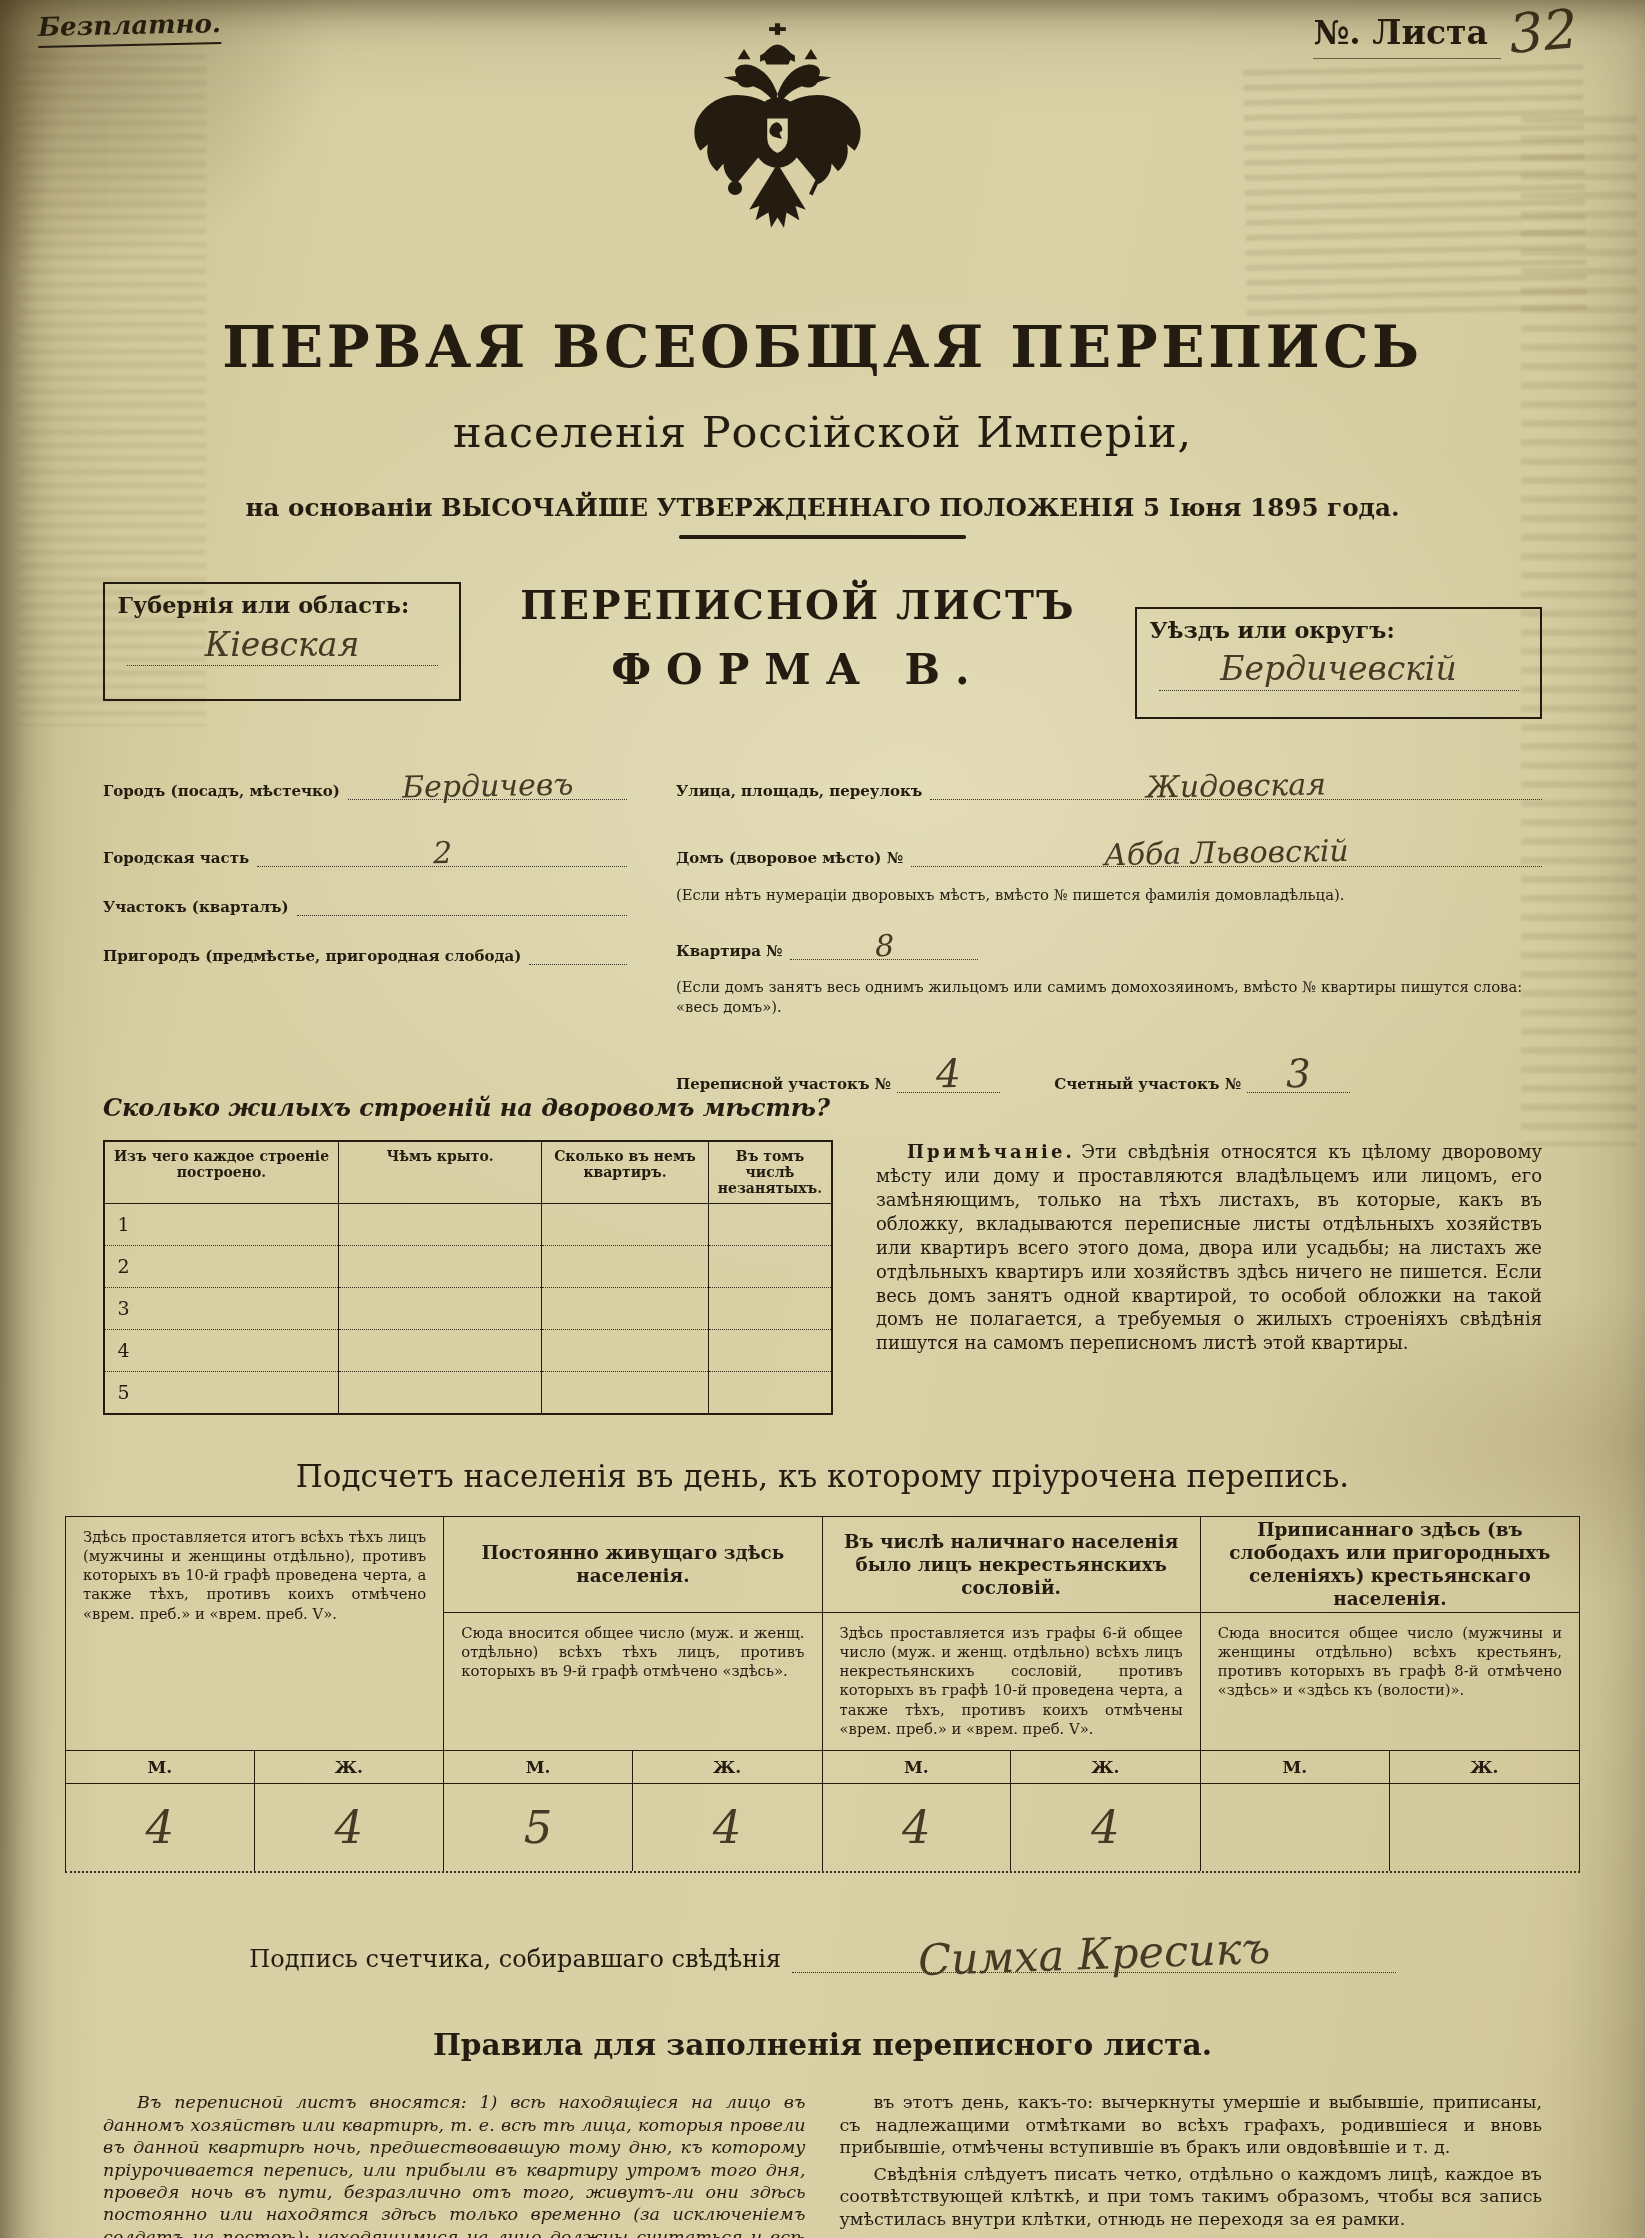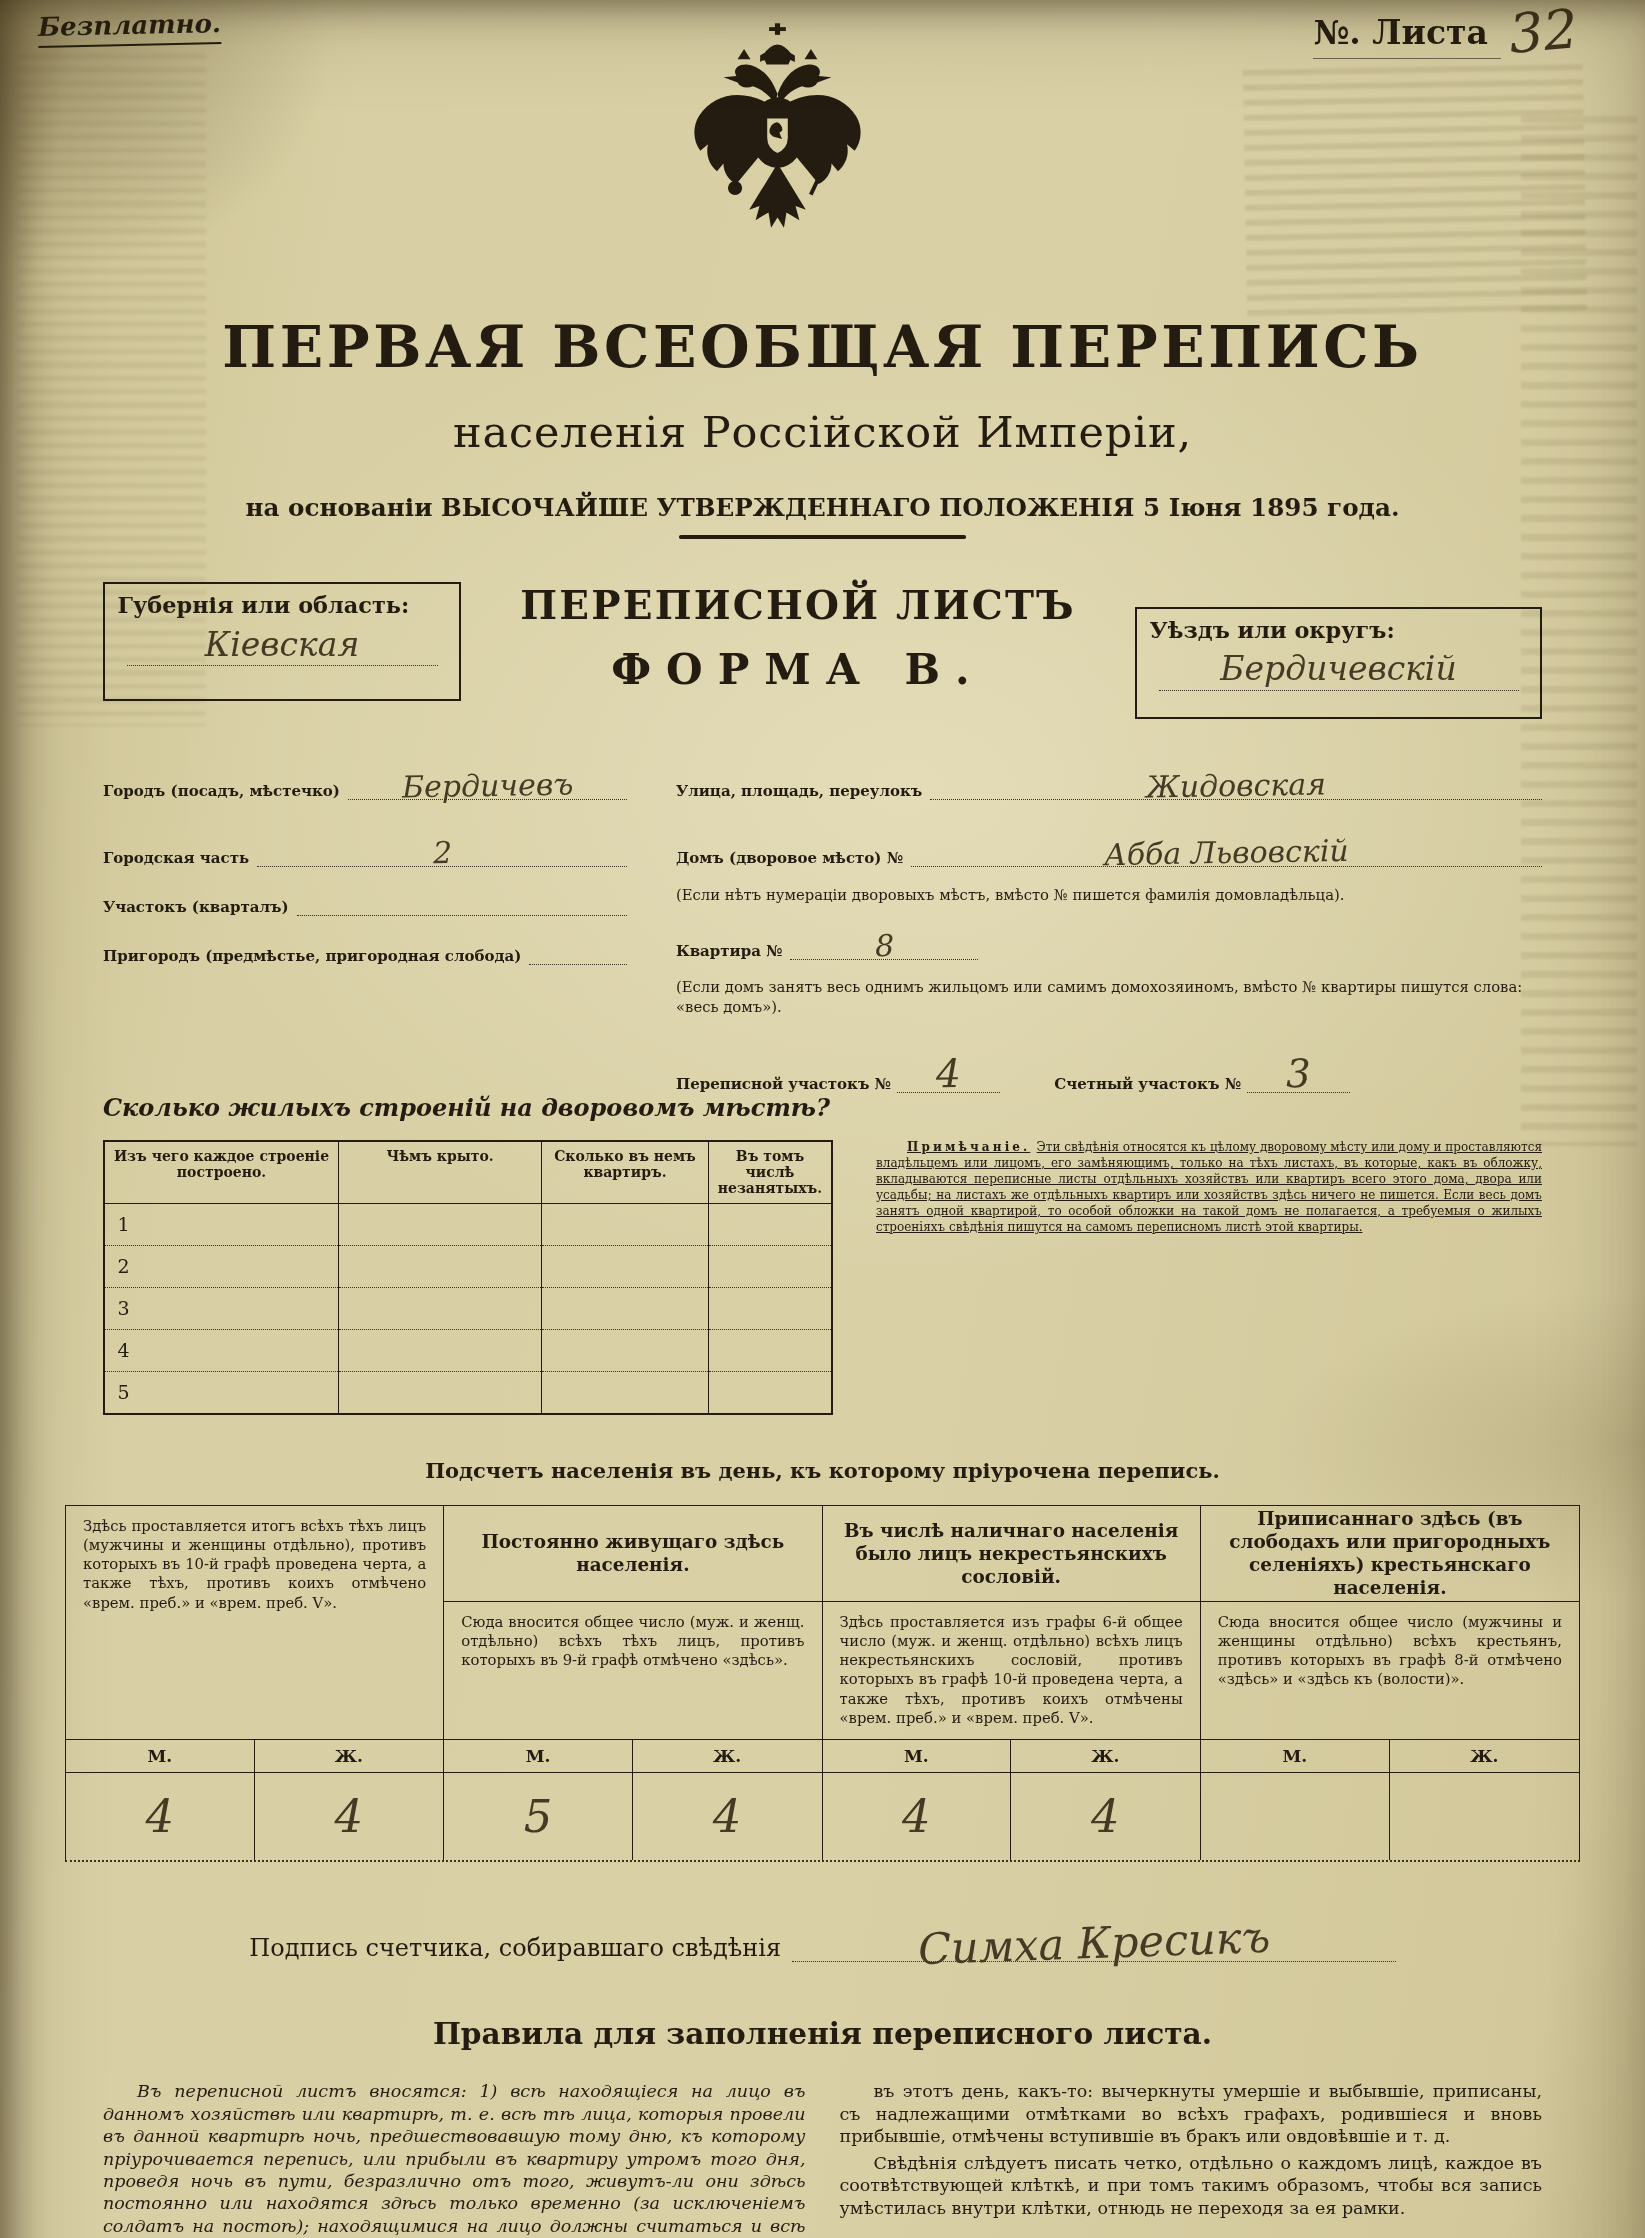--- a/index.html
+++ b/index.html
@@ -63,24 +63,24 @@
   .dpair{display:flex;align-items:flex-end;}
   .dline{width:103px;border-bottom:1.3px dotted #3a3222;text-align:center;margin-left:6.3px;}
   .dline .fval{font-size:39px;}
 
   .bq{font-size:24px;font-weight:bold;font-style:italic;}
   .brow{display:flex;gap:43px;margin-top:18px;align-items:flex-start;}
   table.btable{border-collapse:collapse;width:730px;border:2.2px solid #241c10;}
   table.btable th{border:1.3px solid #241c10;font-size:14px;font-weight:bold;padding:6.3px 4.5px;text-align:center;vertical-align:top;}
   table.btable td{border-left:1.3px solid #241c10;border-right:1.3px solid #241c10;border-top:1.3px dotted #3a3222;height:39px;vertical-align:bottom;}
   table.btable td.num{font-size:19px;padding-left:12.5px;vertical-align:middle;}
-  .note{flex:1;font-size:12px;line-height:1.33;text-align:justify;text-indent:31px;text-decoration:underline;}
+  .note{flex:1;font-size:18px;line-height:1.33;text-align:justify;text-indent:31px;}
   .note-title{font-weight:bold;letter-spacing:3.1px;margin-right:6.3px;}
 
-  .ptitle{margin-top:43px;text-align:center;font-size:21px;font-weight:bold;}
+  .ptitle{margin-top:43px;text-align:center;font-size:31px;font-weight:normal;}
   .ptable{margin:22.4px -38px 0;border:1.8px solid #241c10;border-bottom:2.7px dotted #3a3222;display:grid;grid-template-columns:repeat(4,1fr);}
   .pgroup{display:flex;flex-direction:column;border-right:1.8px solid #241c10;}
   .pgroup:last-child{border-right:none;}
   .phead{height:96px;display:flex;align-items:center;justify-content:center;text-align:center;font-weight:bold;font-size:18.4px;line-height:1.25;padding:6.3px 15px;box-sizing:border-box;border-bottom:1.3px solid #241c10;overflow:hidden;}
   .pdesc{flex:1;font-size:14.8px;line-height:1.3;padding:9.9px 17px 11.6px;text-align:justify;}
   .pmf{display:grid;grid-template-columns:1fr 1fr;border-top:1.8px solid #241c10;border-bottom:1.8px solid #241c10;}
   .pmf div{text-align:center;font-size:17px;font-weight:bold;padding:6.3px 0;}
   .pmf div:first-child{border-right:1.3px solid #241c10;}
   .pvals{display:grid;grid-template-columns:1fr 1fr;height:87px;}
   .pvals .pv{display:flex;align-items:center;justify-content:center;font-size:45px;}

